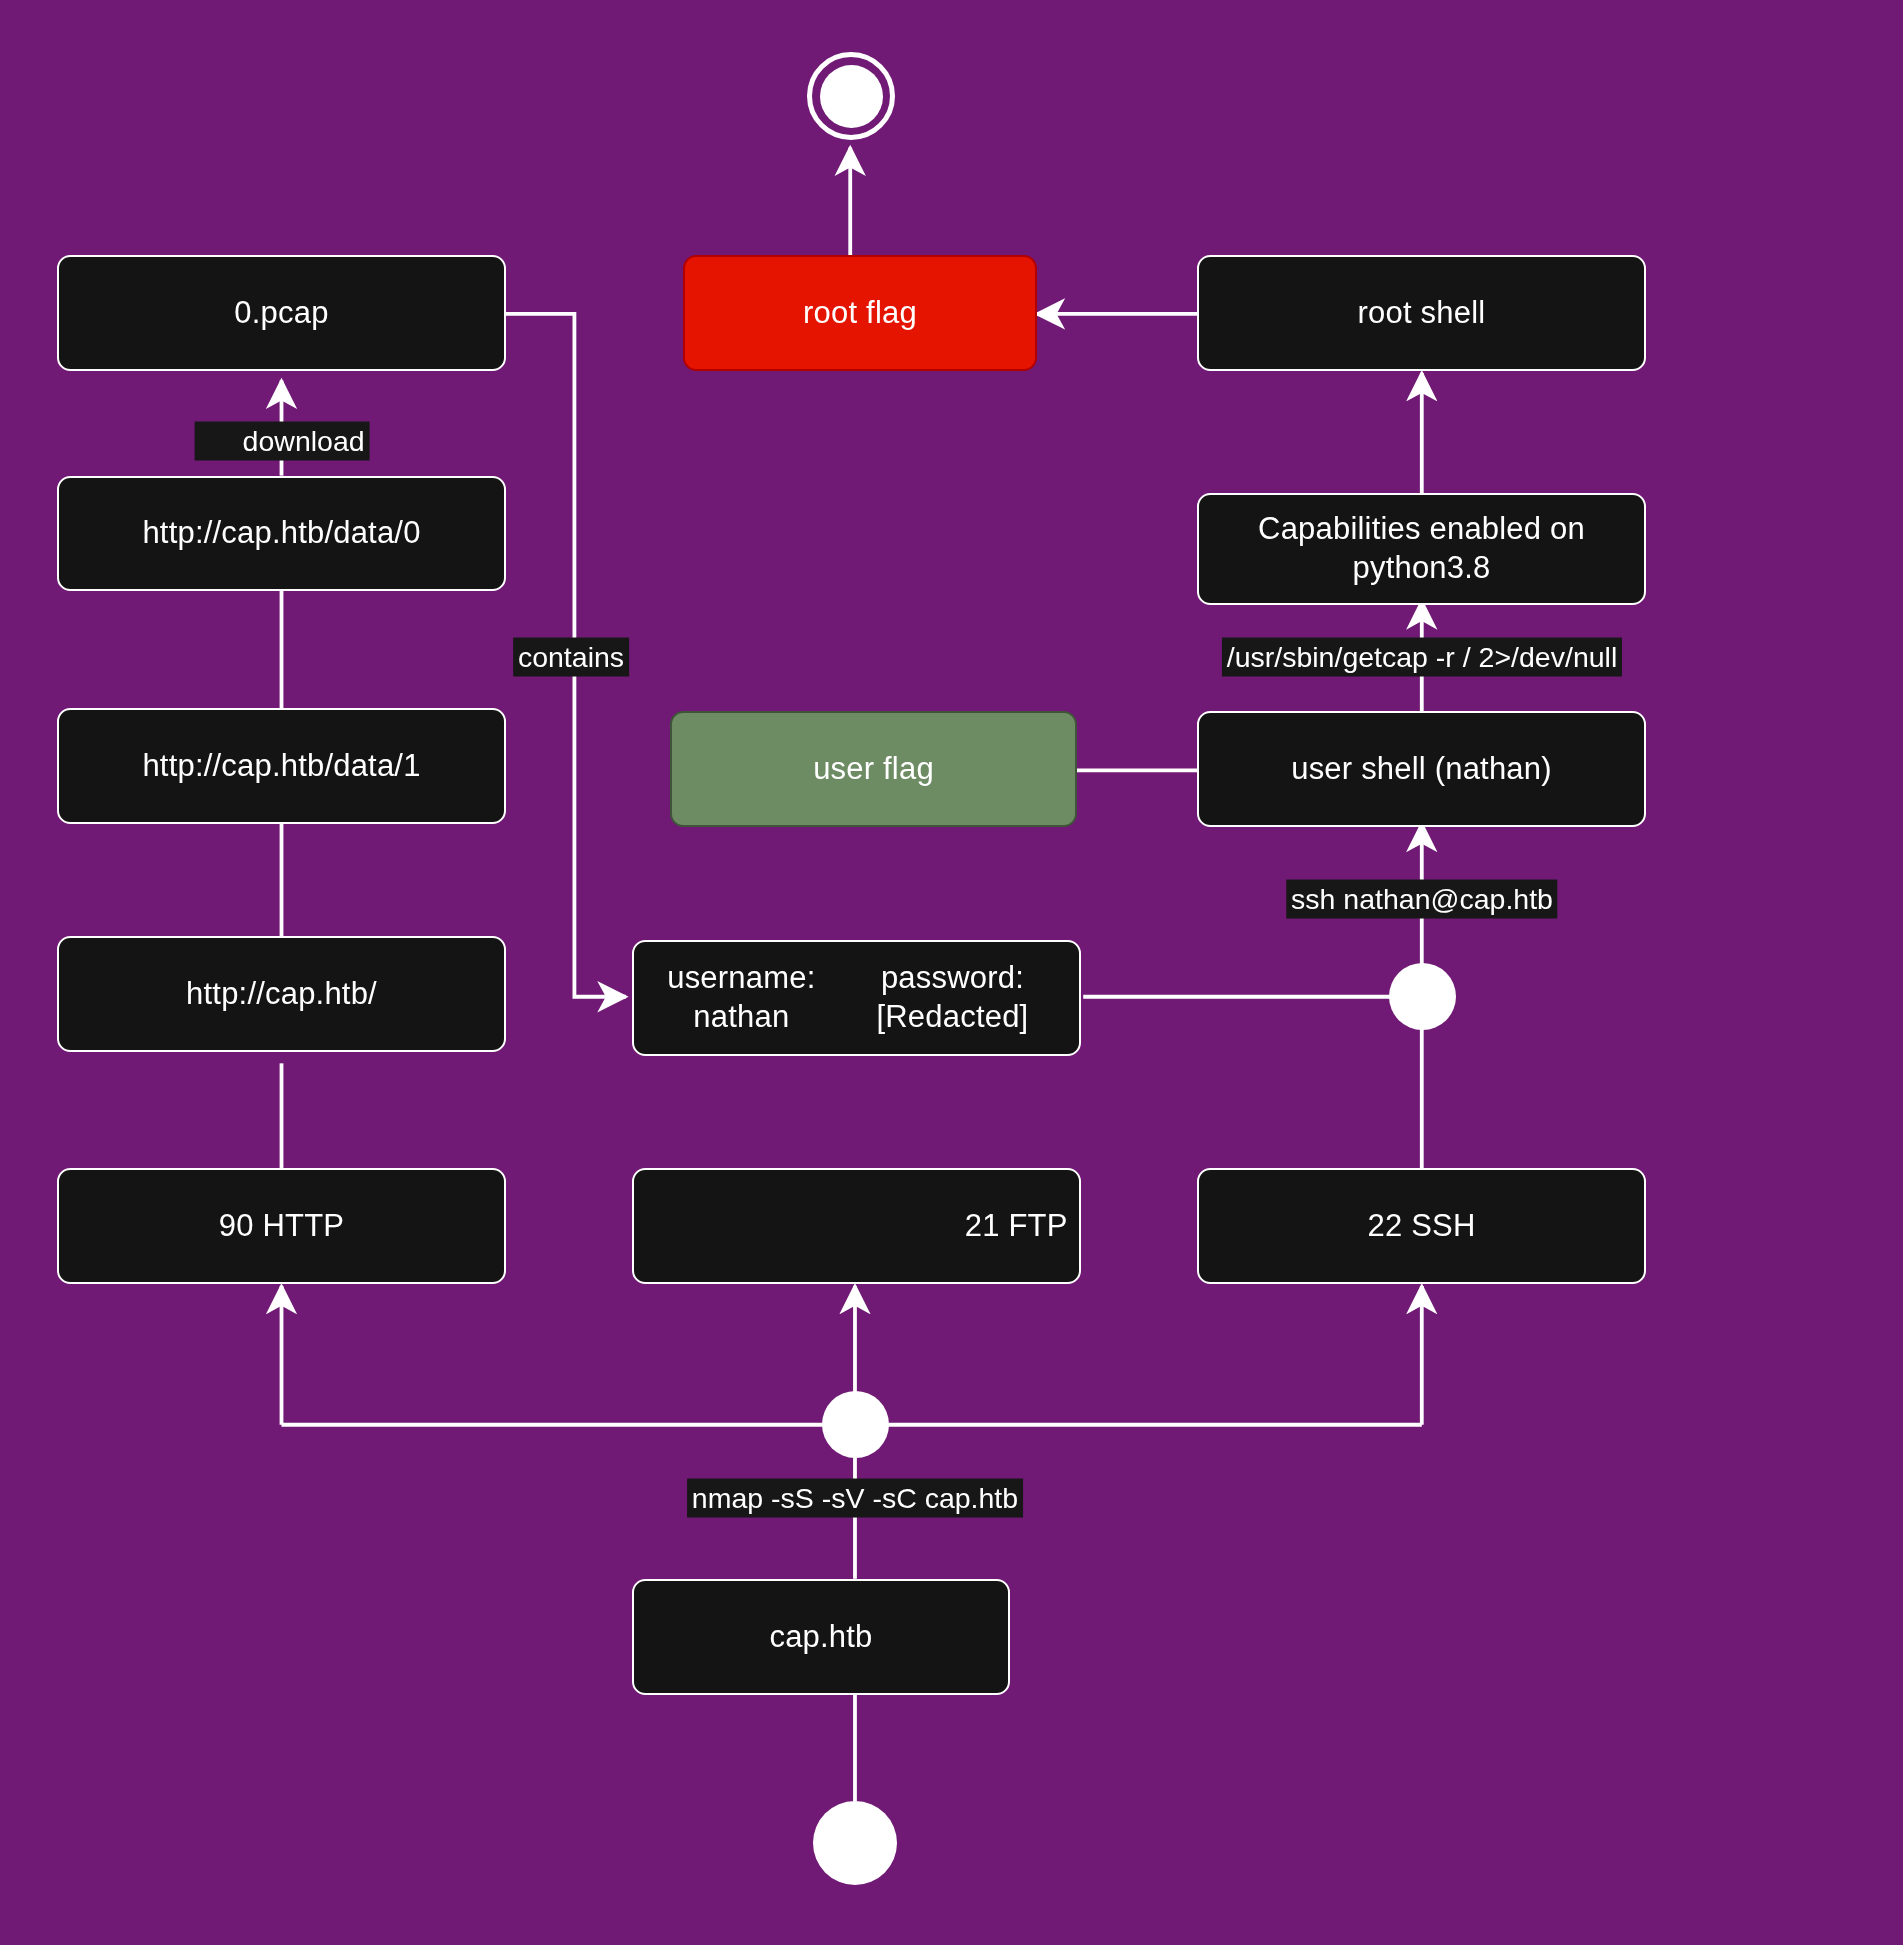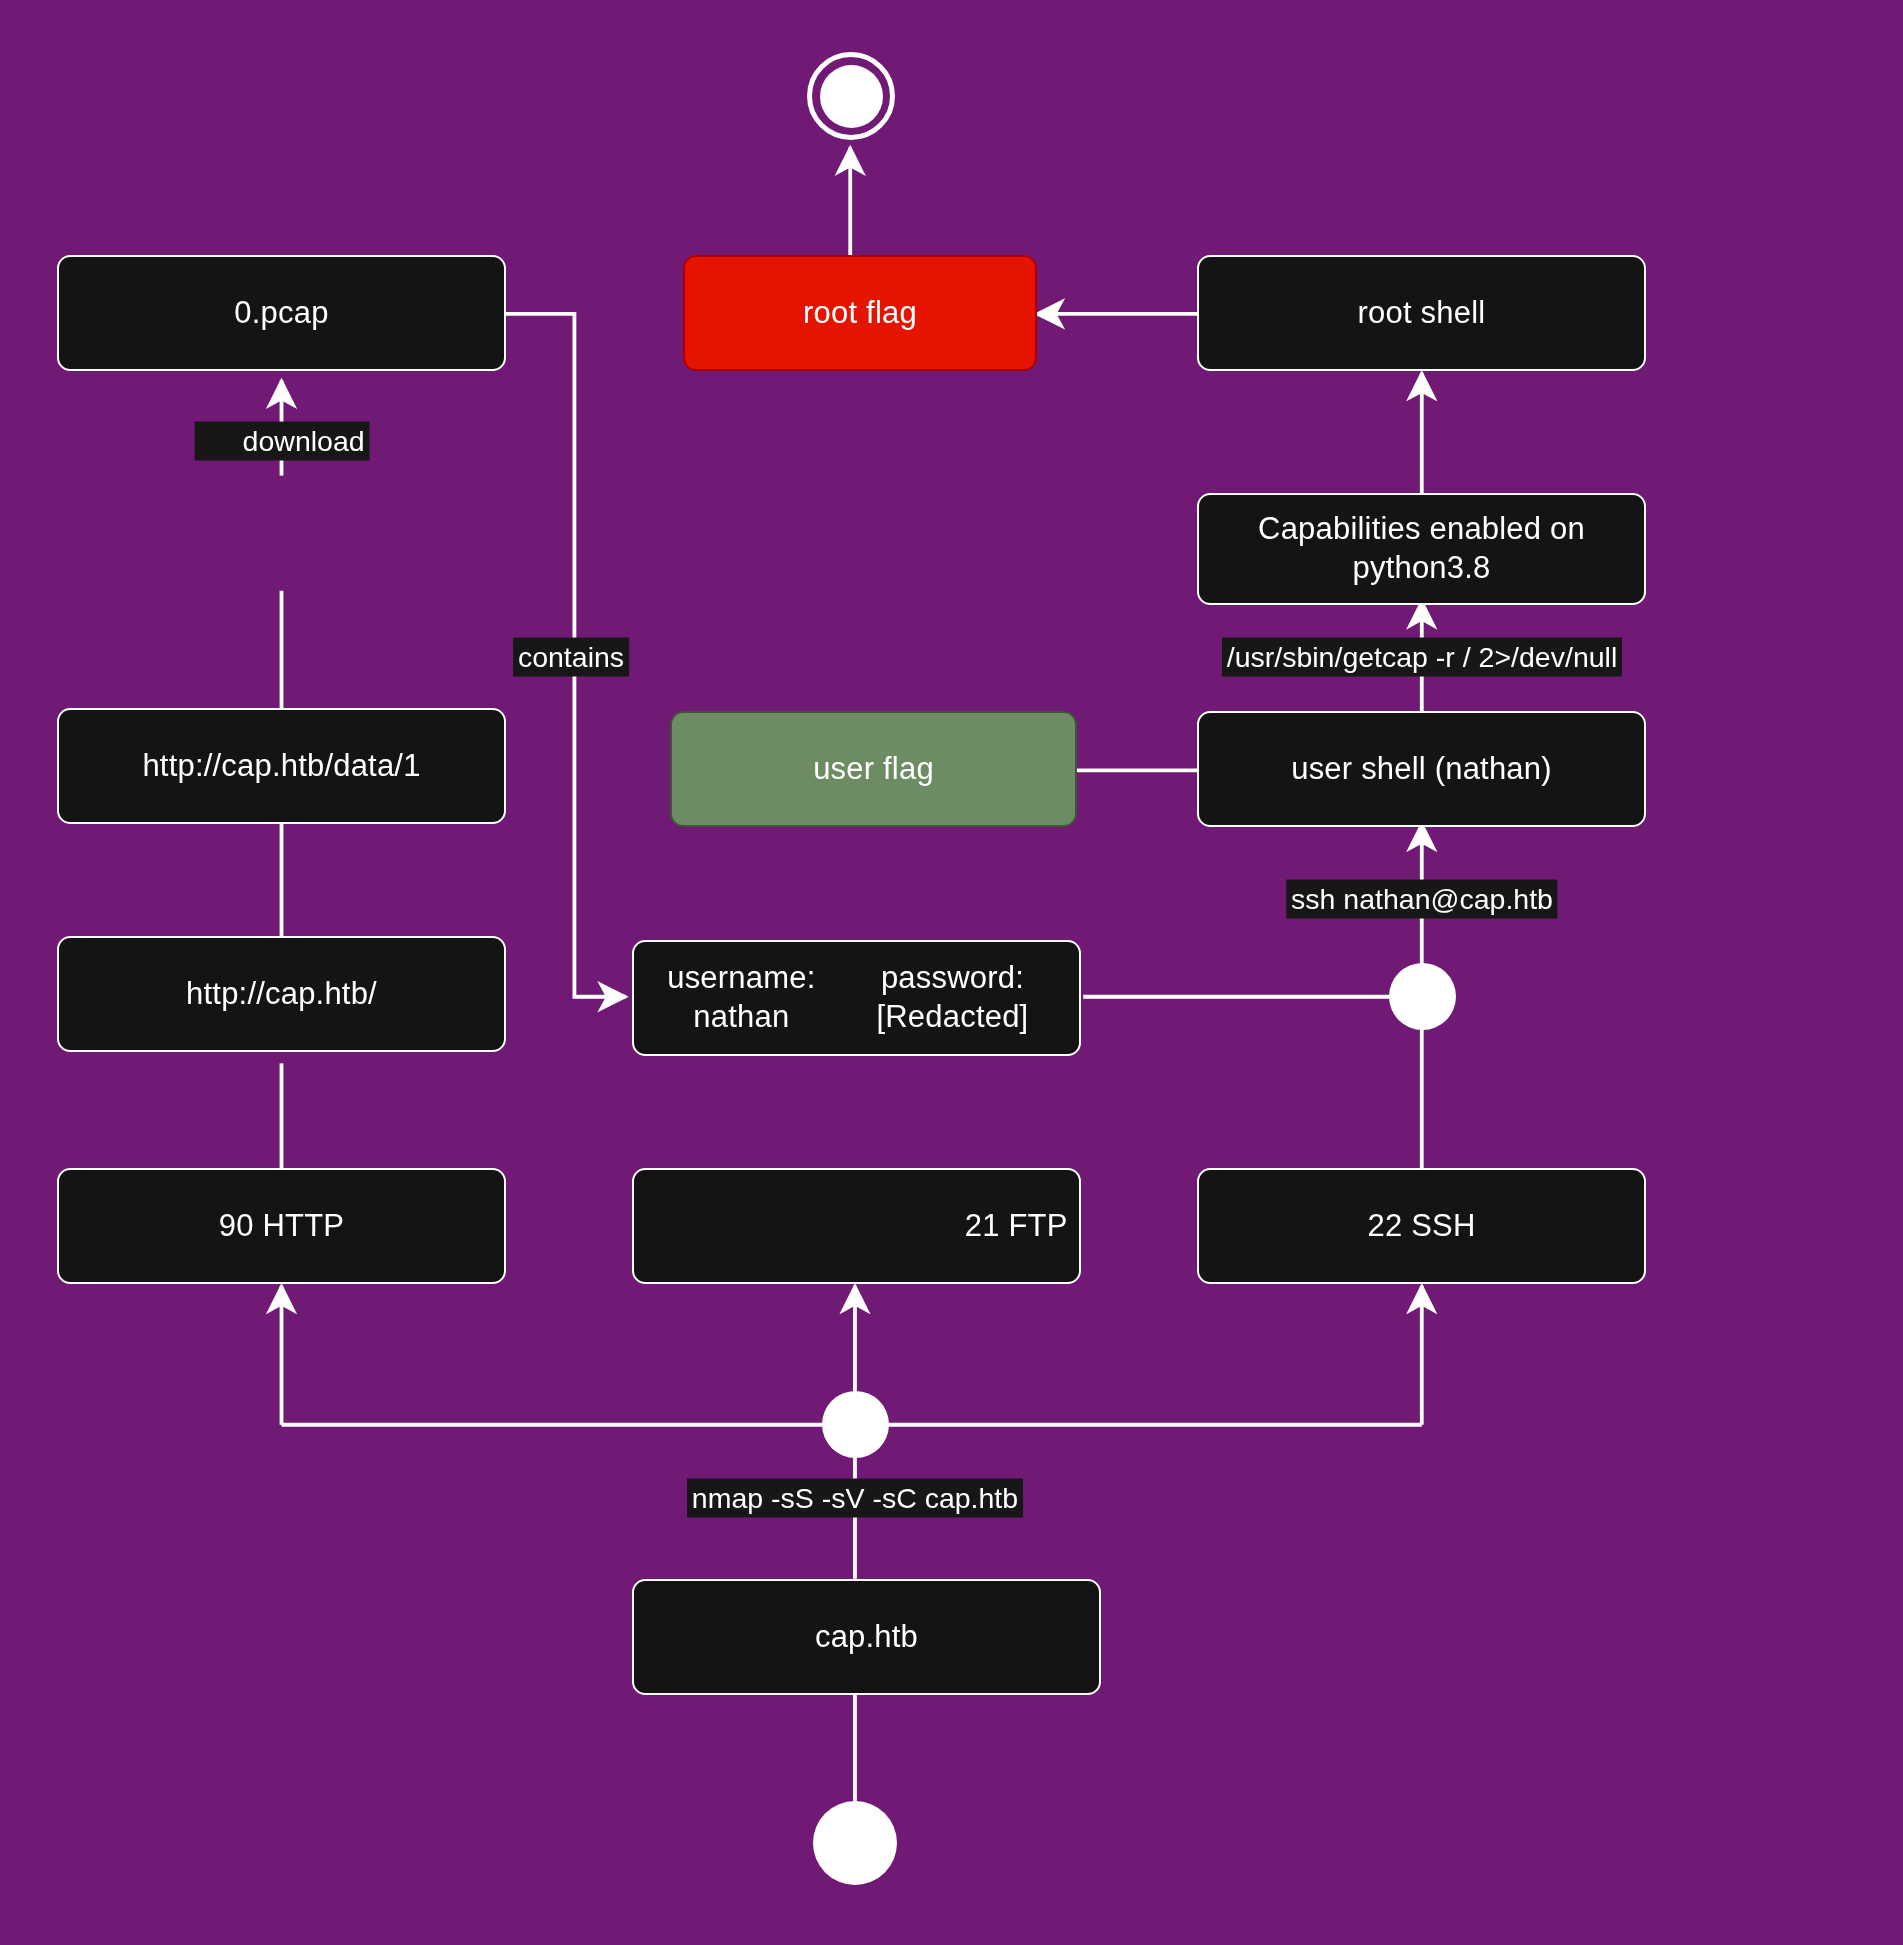--- a/index.html
+++ b/index.html
@@ -146,20 +146,23 @@
   <div class="end-outer" style="left:807px; top:52px; width:88px; height:88px;"></div>
   <div class="end-inner" style="left:820px; top:65px; width:63px; height:63px;"></div>
 
   <div class="circle-node junction" style="left:822px; top:1391px; width:67px; height:67px;"></div>
   <div class="circle-node junction" style="left:1389px; top:963px; width:67px; height:67px;"></div>
 
   <div class="node dark" style="left:57px; top:255px; width:449px; height:116px;">
     <span class="nl">0.pcap</span>
   </div>
 
+  <div class="node dark" style="left:57px; top:476px; width:449px; height:115px;">
+    <span class="nl">http://cap.htb/data/0</span>
+  </div>
 
   <div class="node dark" style="left:57px; top:708px; width:449px; height:116px;">
     <span class="nl">http://cap.htb/data/1</span>
   </div>
 
   <div class="node dark" style="left:57px; top:936px; width:449px; height:116px;">
     <span class="nl">http://cap.htb/</span>
   </div>
 
   <div class="node dark" style="left:57px; top:1168px; width:449px; height:116px;">
@@ -176,21 +179,21 @@
 
   <div class="node dark" style="left:632px; top:940px; width:449px; height:116px; flex-direction:row;">
     <span class="nl">username: nathan</span>
     <span class="nl">password: [Redacted]</span>
   </div>
 
   <div class="node dark" style="left:632px; top:1168px; width:449px; height:116px;justify-content:flex-end;">
     <span class="nl">21 FTP</span>
   </div>
 
-  <div class="node dark" style="left:632px; top:1579px; width:469px; height:116px;">
+  <div class="node dark" style="left:632px; top:1579px; width:378px; height:116px;">
     <span class="nl">cap.htb</span>
   </div>
 
   <div class="node dark" style="left:1197px; top:255px; width:449px; height:116px;">
     <span class="nl">root shell</span>
   </div>
 
   <div class="node dark" style="left:1197px; top:493px; width:449px; height:112px; flex-direction:column;">
     <span class="nl">Capabilities enabled on</span>
     <span class="nl">python3.8</span>

